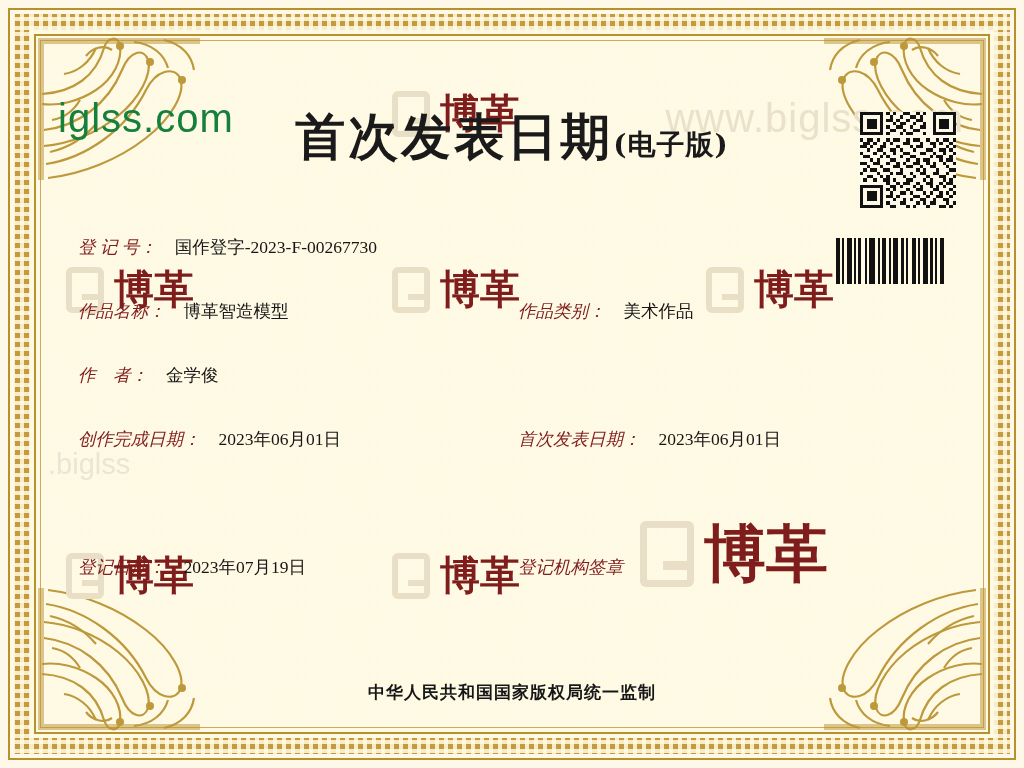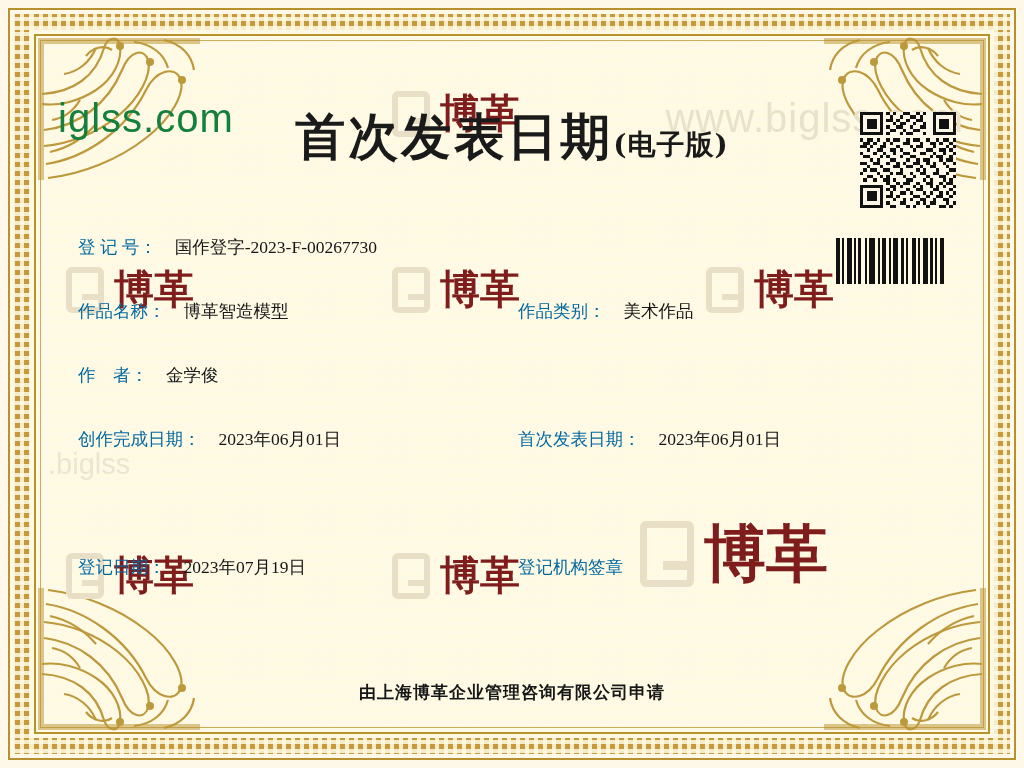--- a/index.html
+++ b/index.html
@@ -218,21 +218,22 @@
   .cell {
     position: absolute;
     top: 0;
     display: flex;
     align-items: baseline;
     white-space: nowrap;
   }
   .cell.left  { left: 0; }
   .cell.right { left: 440px; }
   .label {
-    color: #0369a1;
+    color: #7f1d1d;
+    font-style: italic;
   }
   .value {
     color: #161616;
     margin-left: 18px;
   }
 
   .statement {
     position: absolute;
     left: 18px;
     right: 18px;
@@ -685,16 +686,16 @@
     <div class="footer-row">
       <div class="cell left">
         <span class="label">登记日期：</span>
         <span class="value">2023年07月19日</span>
       </div>
       <div class="cell right">
         <span class="label">登记机构签章</span>
       </div>
     </div>
 
-    <div class="issuer">由上海博革企业管理咨询有限公司申请</div>
+    <div class="issuer">中华人民共和国国家版权局统一监制</div>
 
   </div>
 </div>
 
 </body></html>

